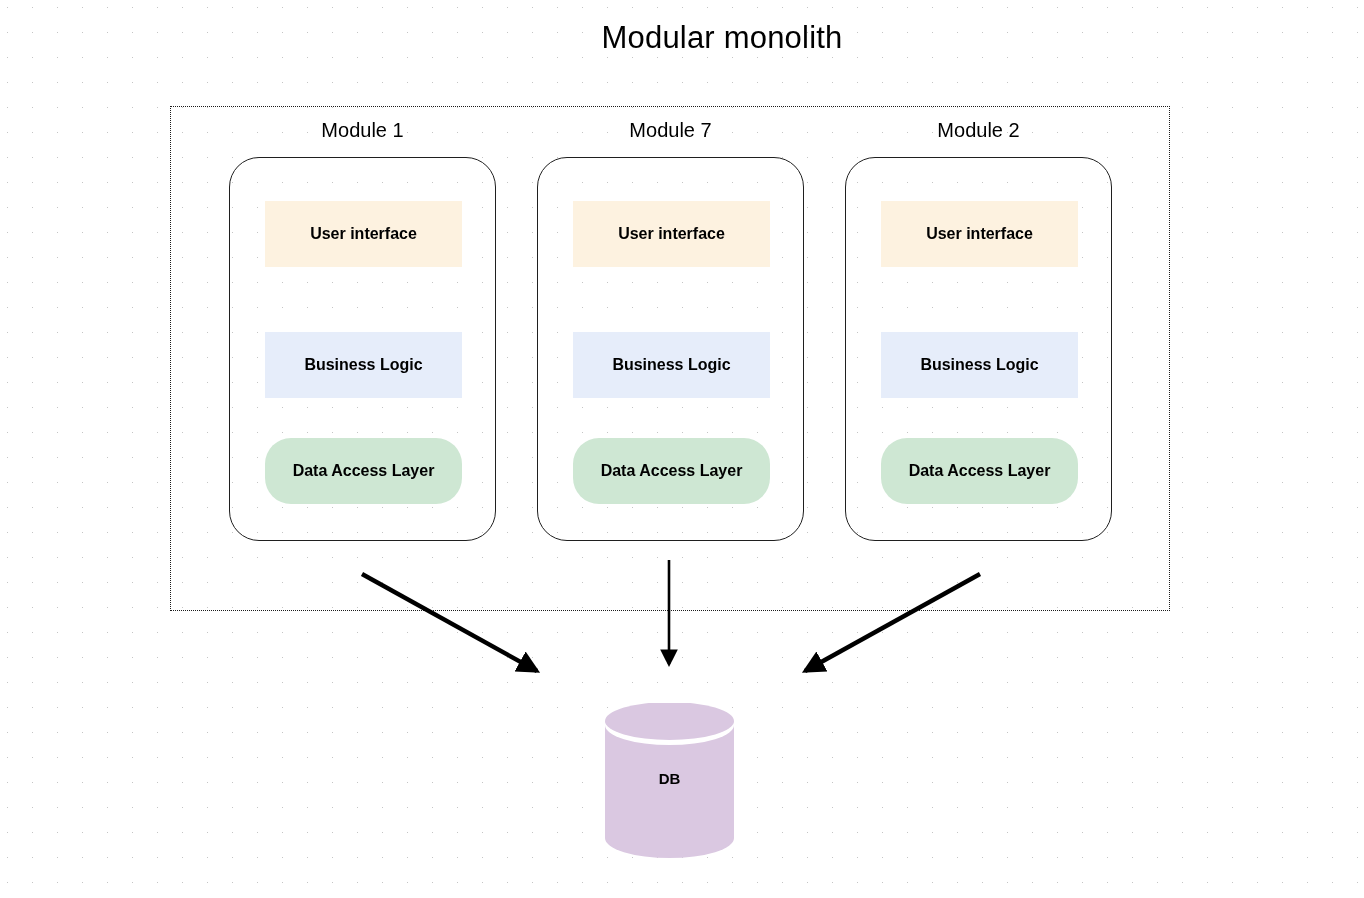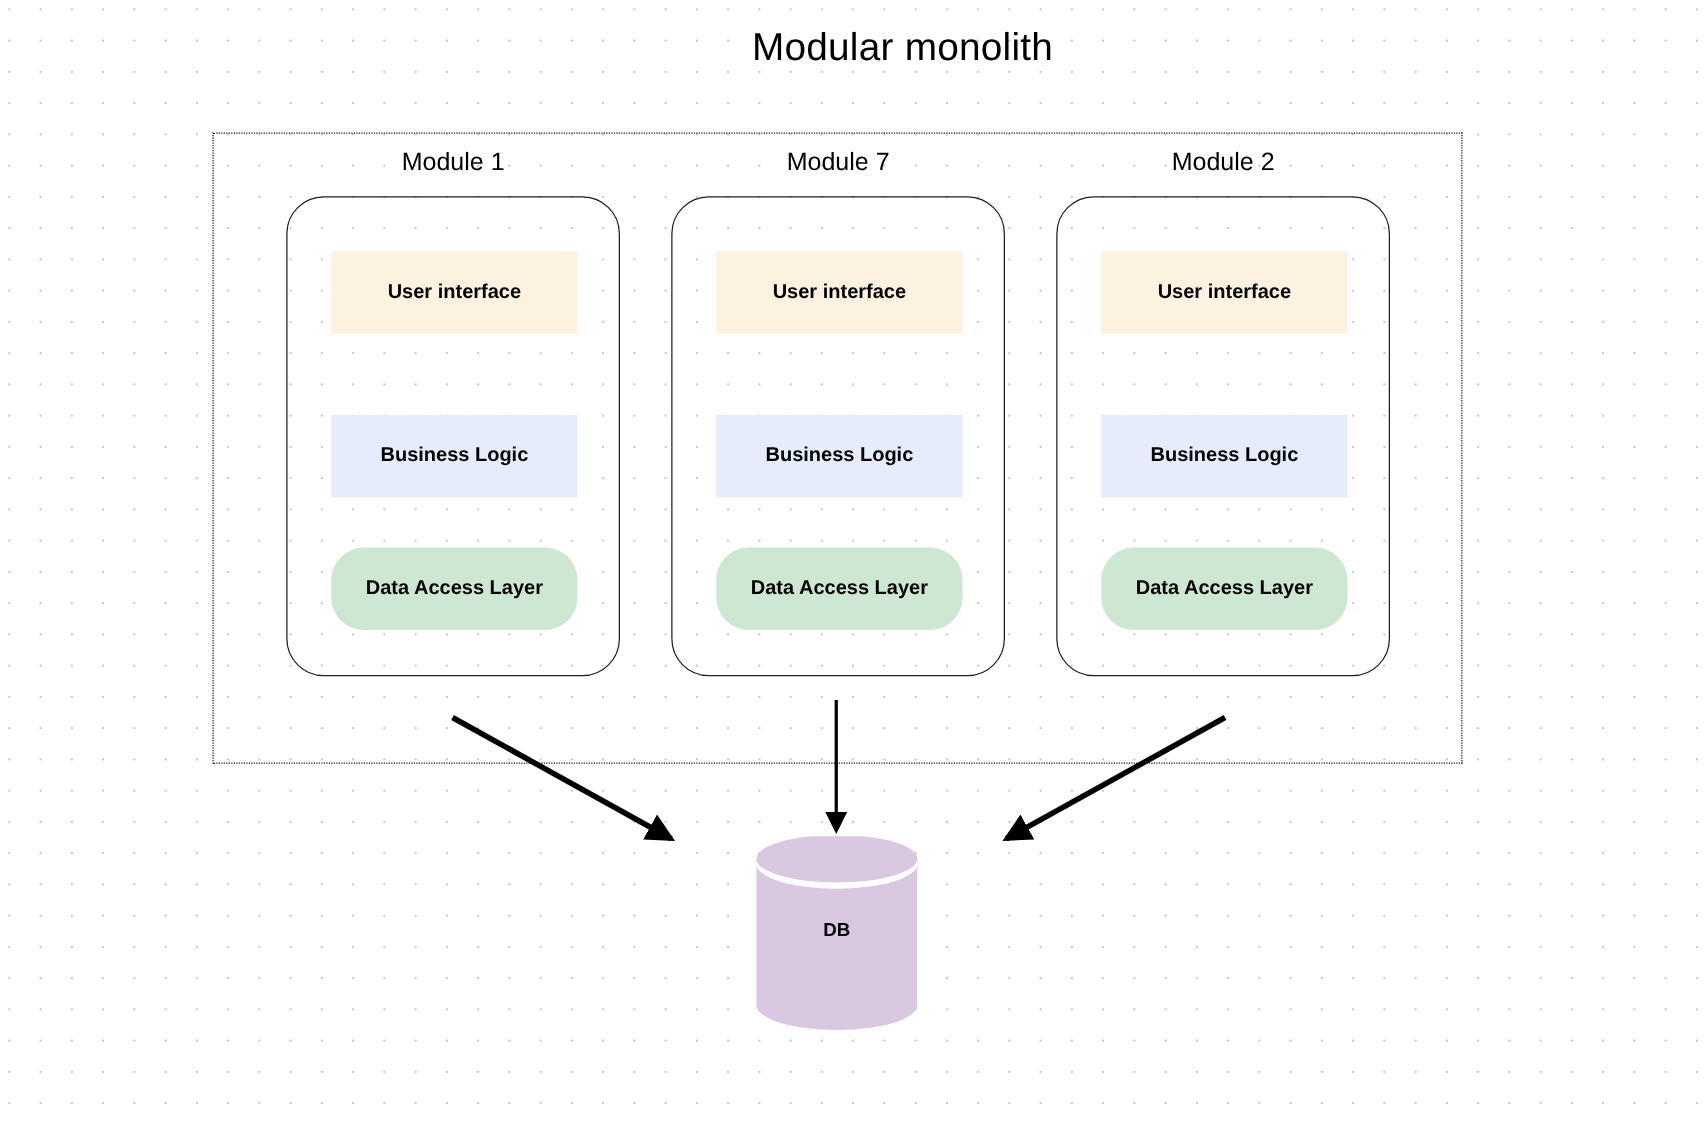--- a/index.html
+++ b/index.html
@@ -123,21 +123,21 @@
     top: 0;
     width: 1364px;
     height: 898px;
     pointer-events: none;
   }
 
   
   #db-cylinder {
     position: absolute;
     left: 605px;
-    top: 669px;
+    top: 703px;
     width: 129px;
     height: 155px;
   }
   #db-label {
     position: absolute;
     left: 0;
     top: 66px;
     width: 129px;
     text-align: center;
     font-size: 15px;

